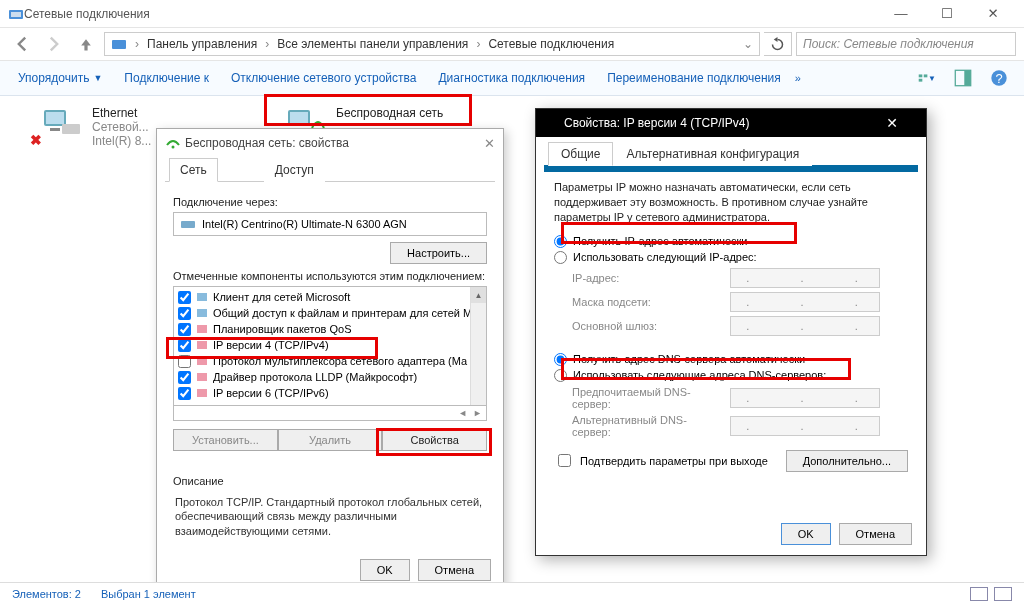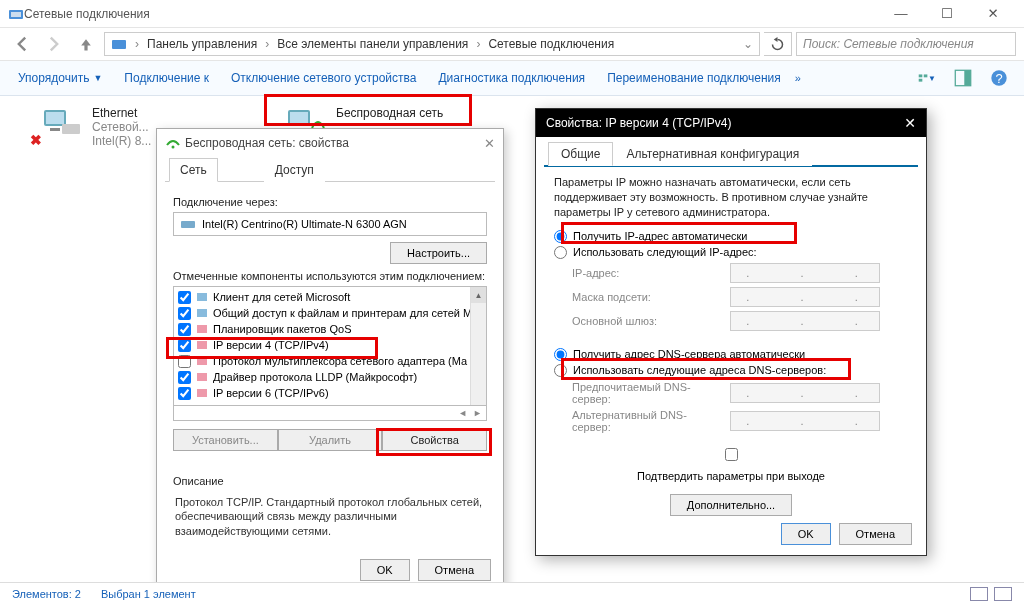--- a/index.html
+++ b/index.html
@@ -56,34 +56,34 @@
 .citem { display: flex; align-items: center; gap: 4px; padding: 1px 2px; font-size: 11px; }
 .citem input { margin: 0; }
 .citem .cic { width: 14px; height: 14px; display: inline-block; }
 .threebr { display: flex; gap: 0; margin-top: 8px; }
 .threebr .stdbtn { flex: 1; padding: 0; color: #888; }
 .desc { border: 0; padding: 4px 2px; font-size: 11px; color: #333; line-height: 1.3; }
 .dlg1 .footer { position: absolute; bottom: 8px; right: 12px; display: flex; gap: 8px; }
 
 
 .dlg2 { position: absolute; left: 535px; top: 108px; width: 392px; height: 448px; background: #fff; border: 1px solid #333; box-shadow: 4px 4px 14px rgba(0,0,0,0.3); }
-.dlg2 .d2title { height: 28px; background: #000; color: #fff; display: flex; align-items: center; padding: 0 10px; font-size: 12px; }
+.dlg2 .d2title { height: 28px; background: #000; color: #fff; display: flex; align-items: center; padding: 0 28px; font-size: 12px; }
 .dlg2 .d2title .dcl { margin-left: auto; color: #fff; font-size: 14px; }
-.dlg2 .tabs { display: flex; padding: 0 4px; border-bottom: 2px solid #0369a1; margin: 4px 8px 0; }
+.dlg2 .tabs { display: flex; padding: 0 4px; border-bottom: 7px solid #0369a1; margin: 4px 8px 0; }
 .dlg2 .tab { padding: 4px 12px; font-size: 12px; color: #333; border: 1px solid transparent; border-bottom: none; position: relative; top: 1px; background: #fff; }
 .dlg2 .tab.active { border-color: #ccc; border-bottom: 1px solid #fff; }
 .dlg2 .body { padding: 8px 18px; }
 .infotext { font-size: 11px; line-height: 1.35; color: #222; margin-bottom: 10px; }
 .radio { display: flex; align-items: flex-start; gap: 6px; font-size: 11px; margin: 3px 0; }
 .radio input { margin: 0; }
 .fr { display: flex; align-items: center; margin: 4px 0 4px 18px; gap: 8px; }
 .fr .flab { width: 150px; font-size: 11px; color: #888; }
 .ipin { width: 150px; height: 20px; border: 1px solid #ccc; background: #f5f5f5; font-size: 11px; color: #888; text-align: center; letter-spacing: 6px; }
 .dlg2 .footer { position: absolute; bottom: 10px; right: 14px; display: flex; gap: 8px; }
-.chkrow { display: flex; align-items: center; gap: 6px; font-size: 11px; margin-top: 12px; flex-direction: column; }
+.chkrow { display: flex; align-items: center; gap: 6px; font-size: 11px; margin-top: 12px; }
 
 
 .statusbar { position: absolute; bottom: 0; left: 0; right: 0; height: 22px; border-top: 1px solid #ddd; display: flex; align-items: center; padding: 0 12px; font-size: 11px; color: #1560b8; background: #fff; }
 .statusbar .sright { margin-left: auto; display: flex; gap: 6px; }
 .sicon { width: 18px; height: 14px; border: 1px solid #88a; }
 
 .smallicon { width: 16px; height: 16px; display: inline-block; }
 </style>
 </head>
 <body>

